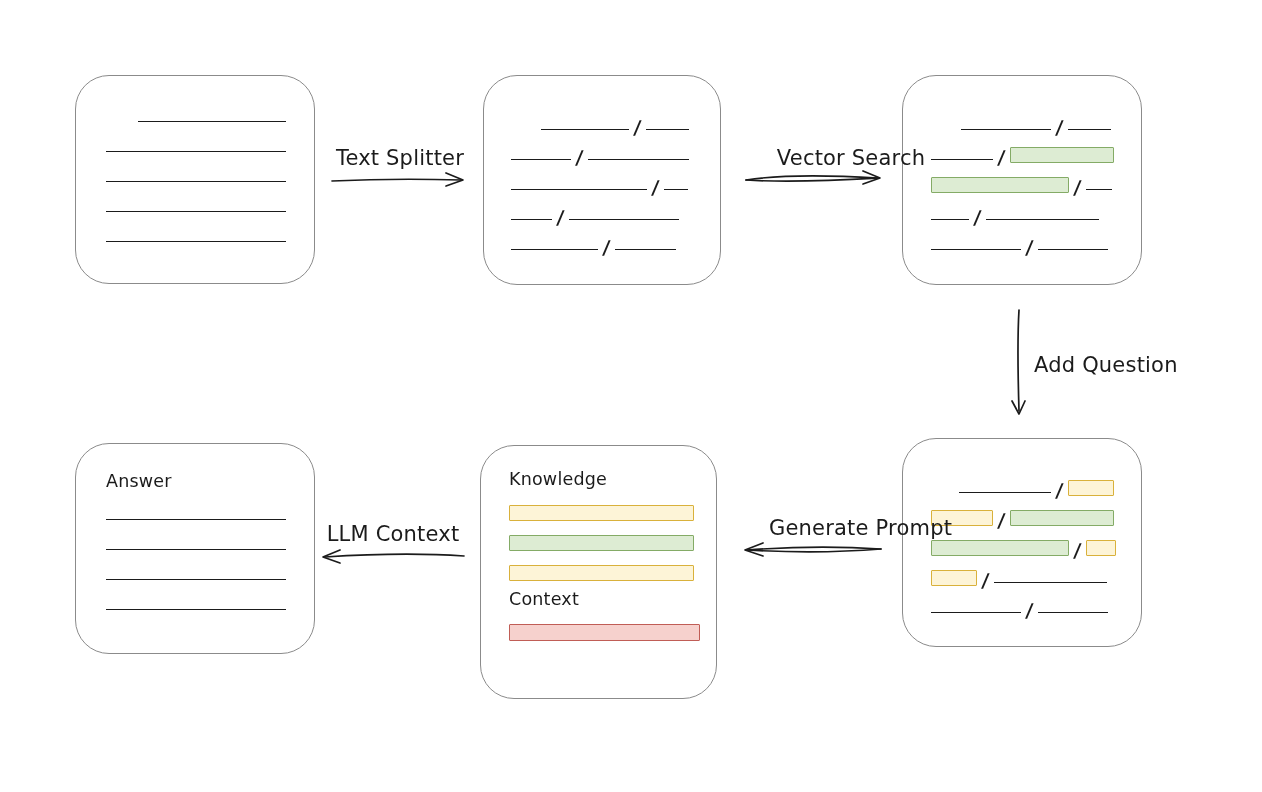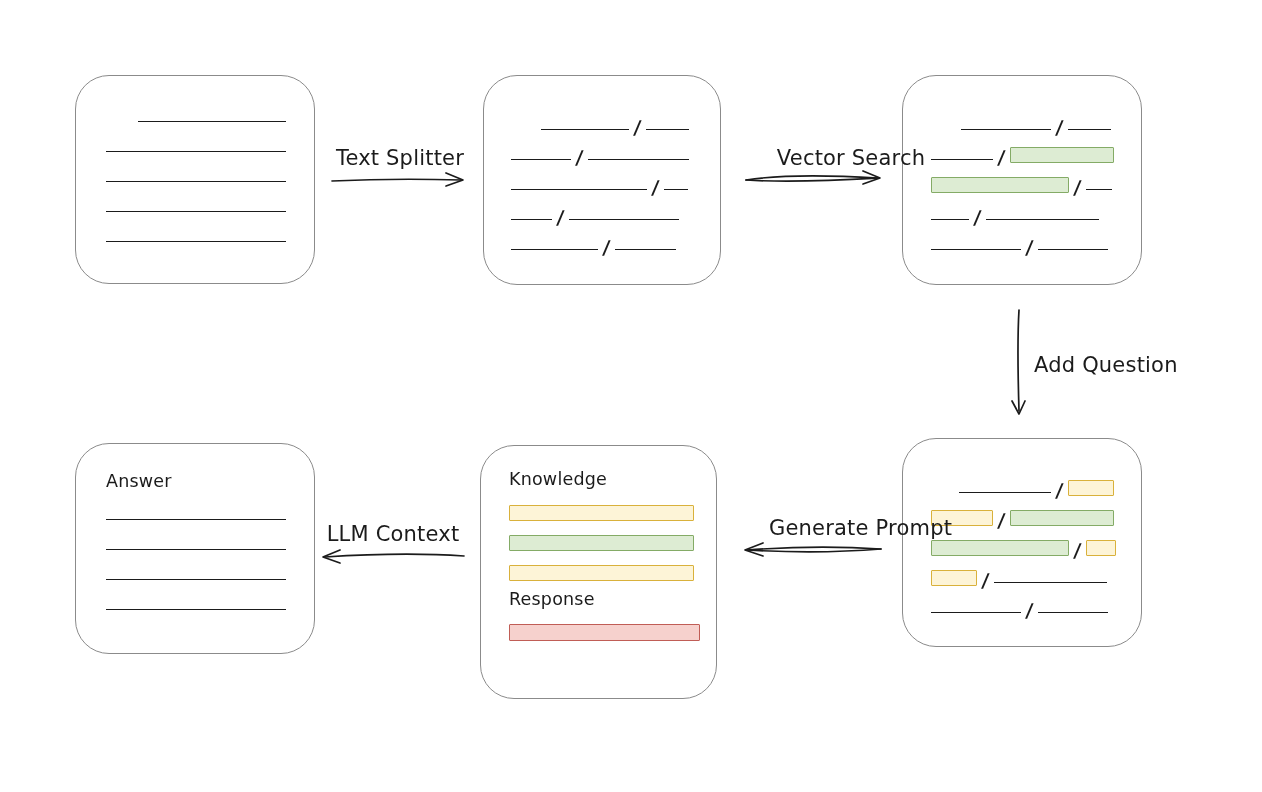--- a/index.html
+++ b/index.html
@@ -170,21 +170,21 @@
         <div class="row">
           <span class="seg yellow" style="width: 185px;"></span>
         </div>
         <div class="row">
           <span class="seg green" style="width: 185px;"></span>
         </div>
         <div class="row">
           <span class="seg yellow" style="width: 185px;"></span>
         </div>
         <div class="row">
-          <span class="row-label">Response</span>
+          <span class="row-label">Context</span>
         </div>
         <div class="row">
           <span class="seg red" style="width: 192px;"></span>
         </div>
       </div>
   </div>
 
   <div class="box b6">
     <div>
         <div class="row">

